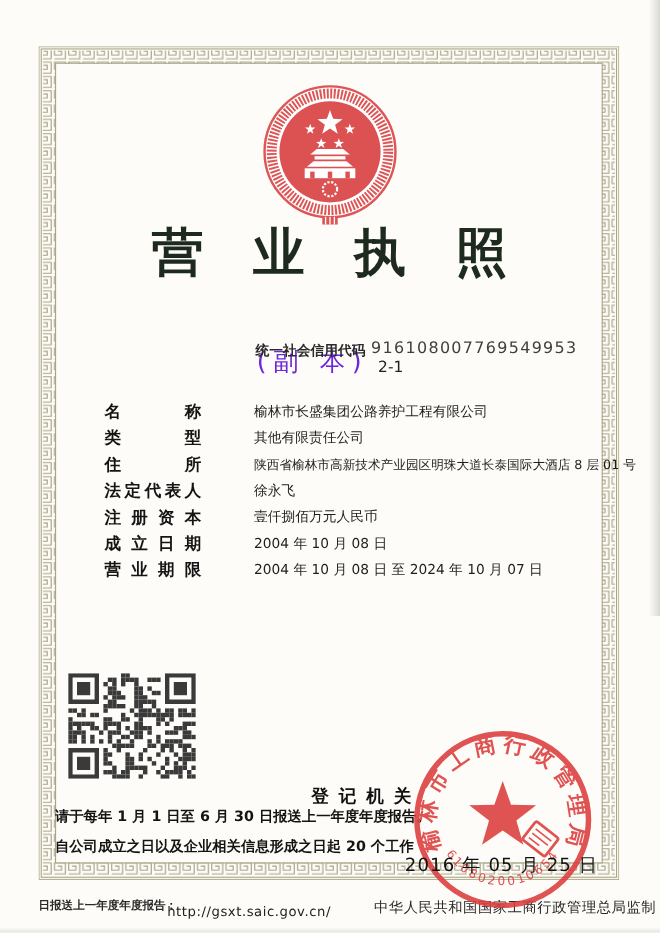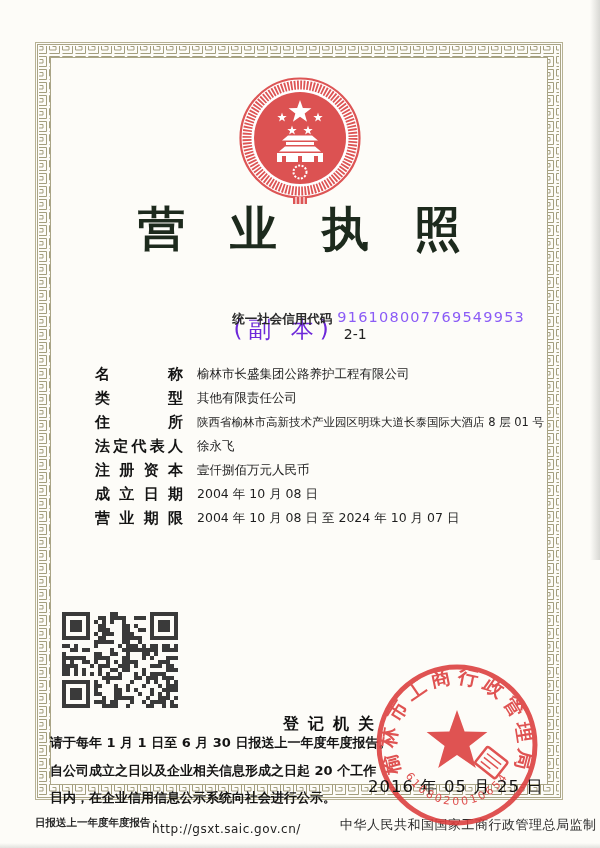--- a/index.html
+++ b/index.html
@@ -13,24 +13,24 @@
 
   .title { position:absolute; left:22px; top:198px; width:600px; text-align:center;
            font-size:47px; font-weight:bold; color:#1d2a1d; letter-spacing:45px; white-space:nowrap; }
 
   .subtitle-wrap { position:absolute; left:0; top:280px; width:600px; text-align:center; white-space:nowrap; }
   .subtitle { display:inline-block; font-size:23px; color:#6d28d9; letter-spacing:6px; font-weight:500; }
   .copy-no { display:inline-block; font-size:14px; color:#222; margin-left:4px; vertical-align:-2px;margin-top:46px; }
 
   .credit-line { position:absolute; top:309px; right:75px; display:flex; align-items:flex-start; }
   .credit-label { font-size:12.5px; font-weight:bold; color:#2a2a2a; margin-right:5px; padding-top:2px; }
-  .credit-code { font-size:14.5px; color:#8b5cf6; letter-spacing:1.2px; }
+  .credit-code { font-size:14.5px; color:#404040; letter-spacing:1.2px; }
 
   .fields { position:absolute; left:95px; top:362px; width:434px; }
-  .frow { display:flex; }
+  .frow { display:flex;gap:34px; }
   .flabel { width:88px; min-width:88px; margin-right:14px; font-size:15px; font-weight:bold;
             color:#141414; text-align:justify; text-align-last:justify; line-height:24px; }
   .fvalue { font-size:12.5px; color:#1e1e1e; line-height:24px; }
   .frow.addr .fvalue { white-space:nowrap; font-size:11.5px; }
   .frow.nowrap .fvalue { white-space:nowrap; }
 
   .qr { position:absolute; left:62px; top:612px; }
 
   .authority { position:absolute; left:283px; top:714px; font-size:16px; font-weight:bold;
                color:#111; letter-spacing:9px; white-space:nowrap; }
@@ -393,21 +393,20 @@
         <path fill-rule="evenodd" d="M0,68h28v28h-28z M4,72h20v20h-20z"></path>
         <rect x="8" y="76" width="12" height="12"></rect>
       </g>
     </svg>
 
   <div class="authority">登记机关</div>
 
   <div class="notice">
     <div>请于每年 1 月 1 日至 6 月 30 日报送上一年度年度报告。</div>
     <div>自公司成立之日以及企业相关信息形成之日起 20 个工作</div>
-    <div>日内，在企业信用信息公示系统向社会进行公示。</div>
   </div>
 
   <div class="reg-date">2016 年 05 月 25 日</div>
 
   <svg class="seal" width="170" height="170" viewBox="0 0 170 170" aria-hidden="true">
     <defs>
       <path id="sealTopArc" d="M26.7,106.2 A62,62 0 1 1 143.3,106.2" fill="none"></path>
       <path id="sealBottomArc" d="M35.9,119.4 A60,60 0 0 0 134.1,119.4" fill="none"></path>
     </defs>
     <circle cx="85" cy="85" r="78" fill="none" stroke="#dc3c3c" stroke-width="5"></circle>

